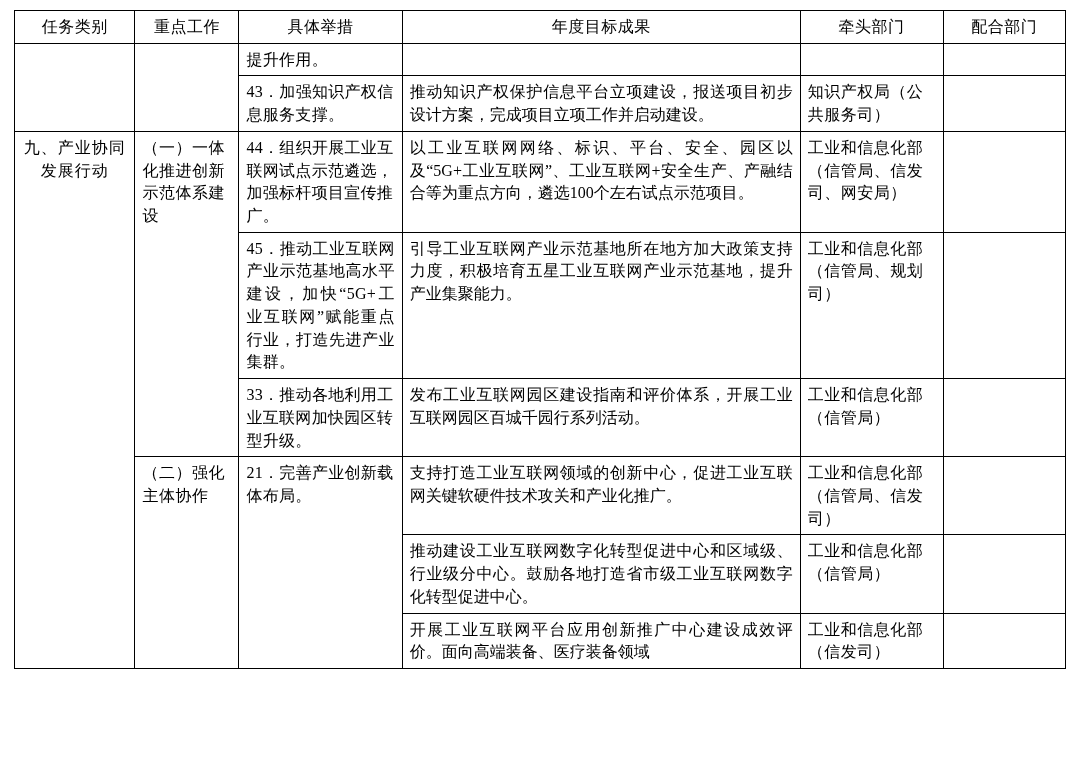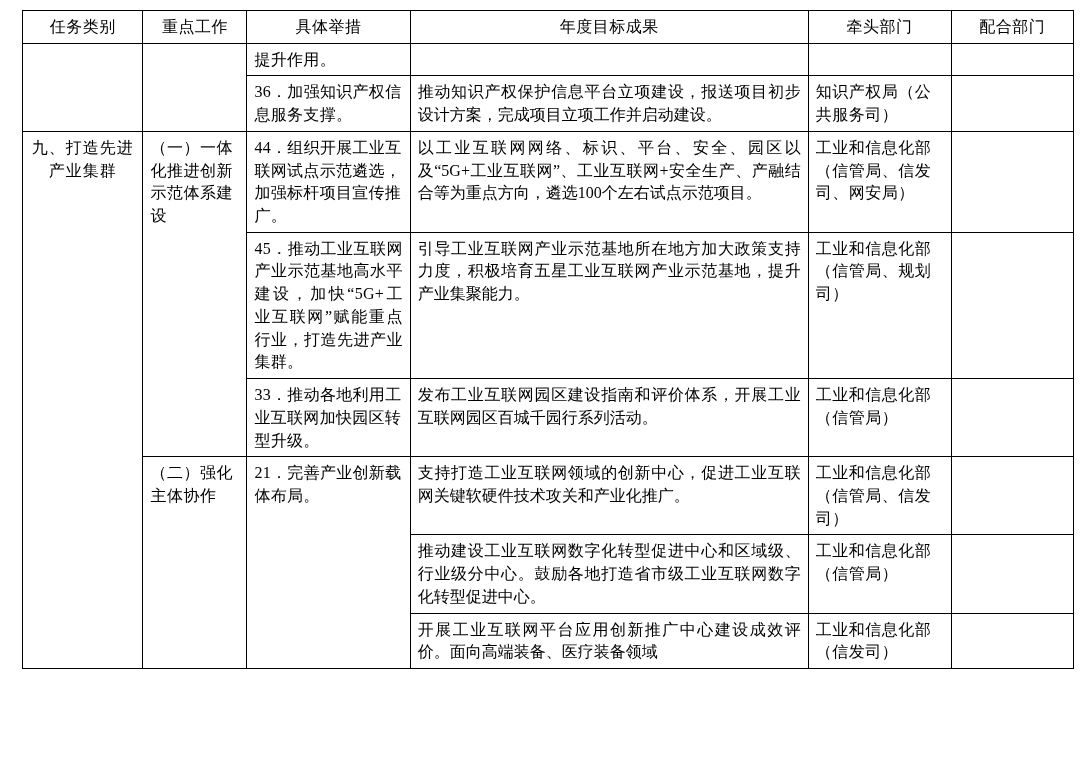--- a/index.html
+++ b/index.html
@@ -13,21 +13,21 @@
     font-family: "Liberation Serif", "DejaVu Serif", serif;
     color: #000000;
     position: relative;
     overflow: hidden;
   }
   .page {
     width: 1080px;
     height: 598px;
     position: relative;
     box-sizing: border-box;
-    padding: 10px 14px 0 22px;
+    padding: 10px 14px 0 14px;
   }
   table.doc-table {
     border-collapse: collapse;
     width: 1052px;
     table-layout: fixed;
     margin: 0 auto;
   }
   table.doc-table td, table.doc-table th {
     border: 1px solid #000000;
     vertical-align: top;
@@ -125,28 +125,28 @@
       <tr>
         <td class="cat-cell" rowspan="2"></td>
         <td class="key-cell" rowspan="2"></td>
         <td class="measure-cell">提升作用。</td>
         <td class="goal-cell"></td>
         <td class="lead-cell"></td>
         <td class="assist-cell"></td>
       </tr>
 
       <tr>
-        <td class="measure-cell">36．加强知识产权信息服务支撑。</td>
+        <td class="measure-cell">43．加强知识产权信息服务支撑。</td>
         <td class="goal-cell">推动知识产权保护信息平台立项建设，报送项目初步设计方案，完成项目立项工作并启动建设。</td>
         <td class="lead-cell">知识产权局（公共服务司）</td>
         <td class="assist-cell"></td>
       </tr>
 
       <tr>
-        <td class="cat-cell" rowspan="6">九、打造先进产业集群</td>
+        <td class="cat-cell" rowspan="6">九、产业协同发展行动</td>
         <td class="key-cell" rowspan="3">（一）一体化推进创新示范体系建设</td>
         <td class="measure-cell">44．组织开展工业互联网试点示范遴选，加强标杆项目宣传推广。</td>
         <td class="goal-cell">以工业互联网网络、标识、平台、安全、园区以及“5G+工业互联网”、工业互联网+安全生产、产融结合等为重点方向，遴选100个左右试点示范项目。</td>
         <td class="lead-cell">工业和信息化部（信管局、信发司、网安局）</td>
         <td class="assist-cell"></td>
       </tr>
 
       <tr>
         <td class="measure-cell spread">45．推动工业互联网产业示范基地高水平建设，加快“5G+工业互联网”赋能重点行业，打造先进产业集群。</td>
         <td class="goal-cell">引导工业互联网产业示范基地所在地方加大政策支持力度，积极培育五星工业互联网产业示范基地，提升产业集聚能力。</td>

